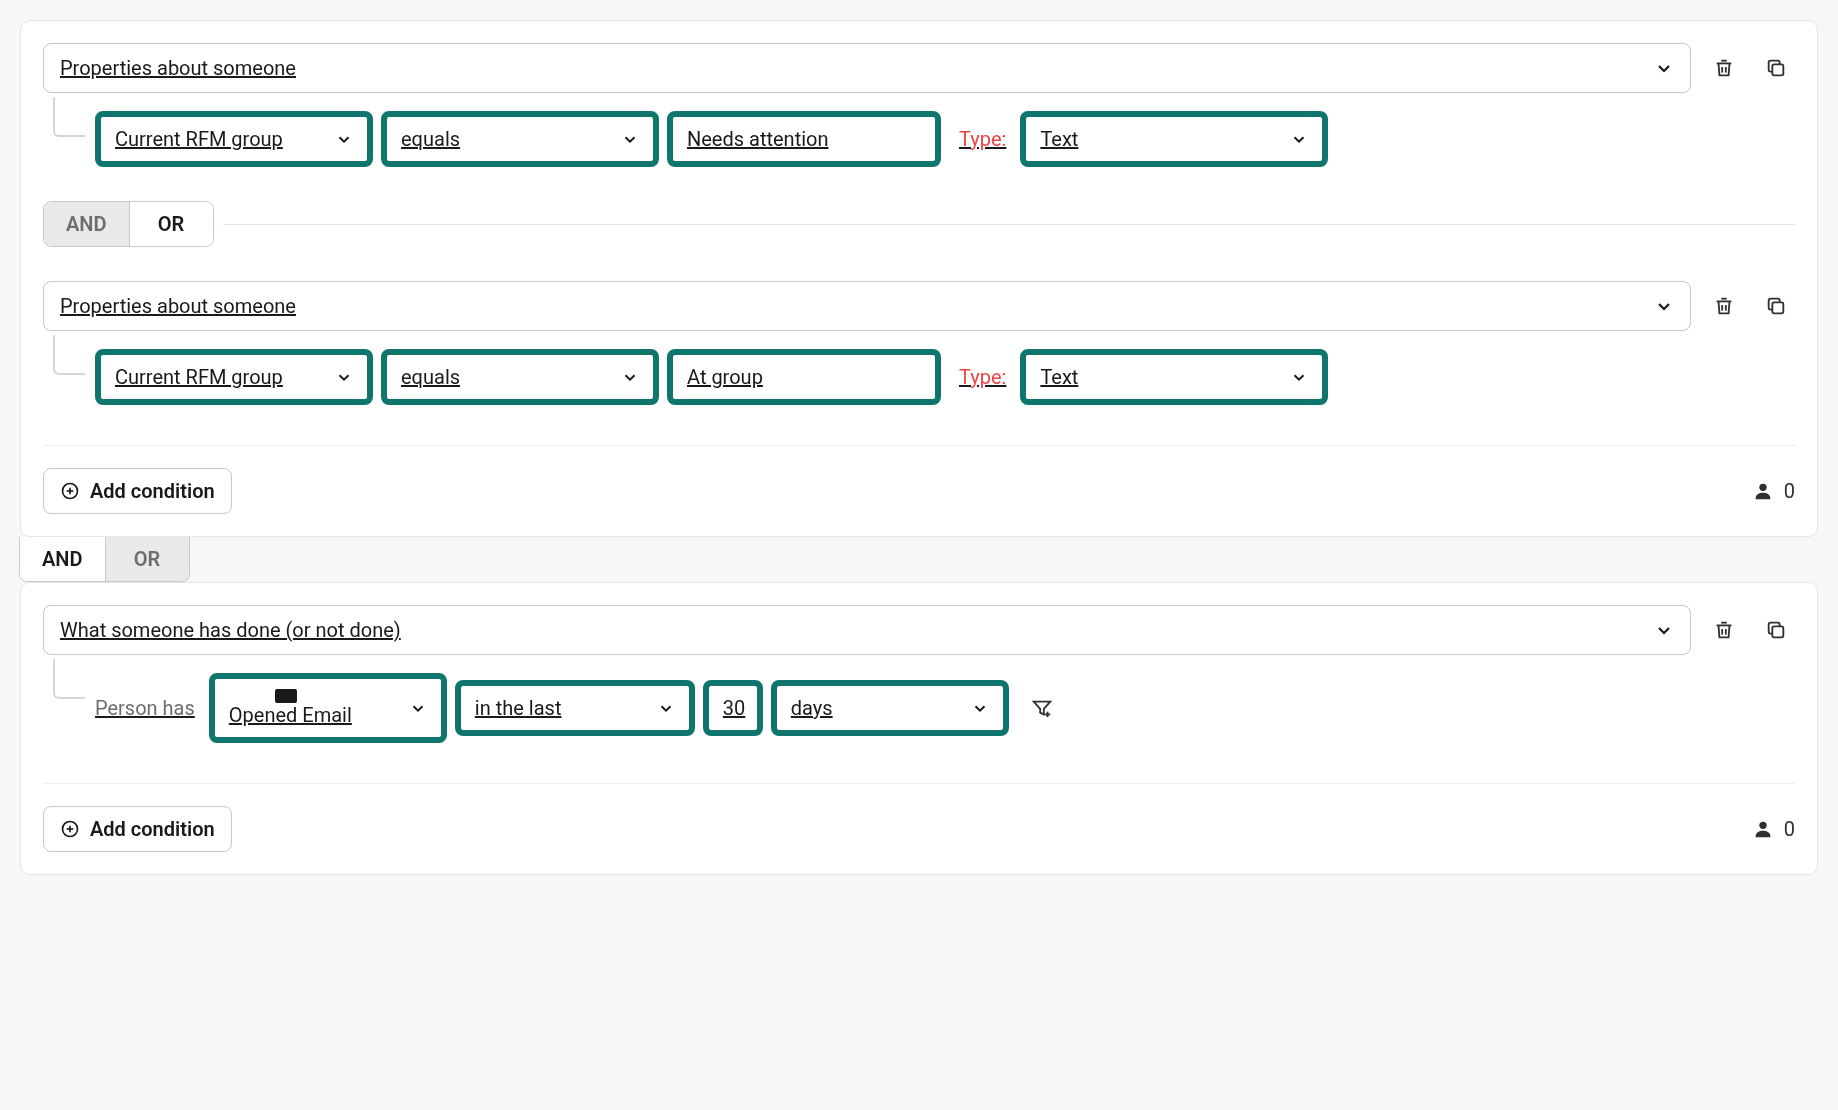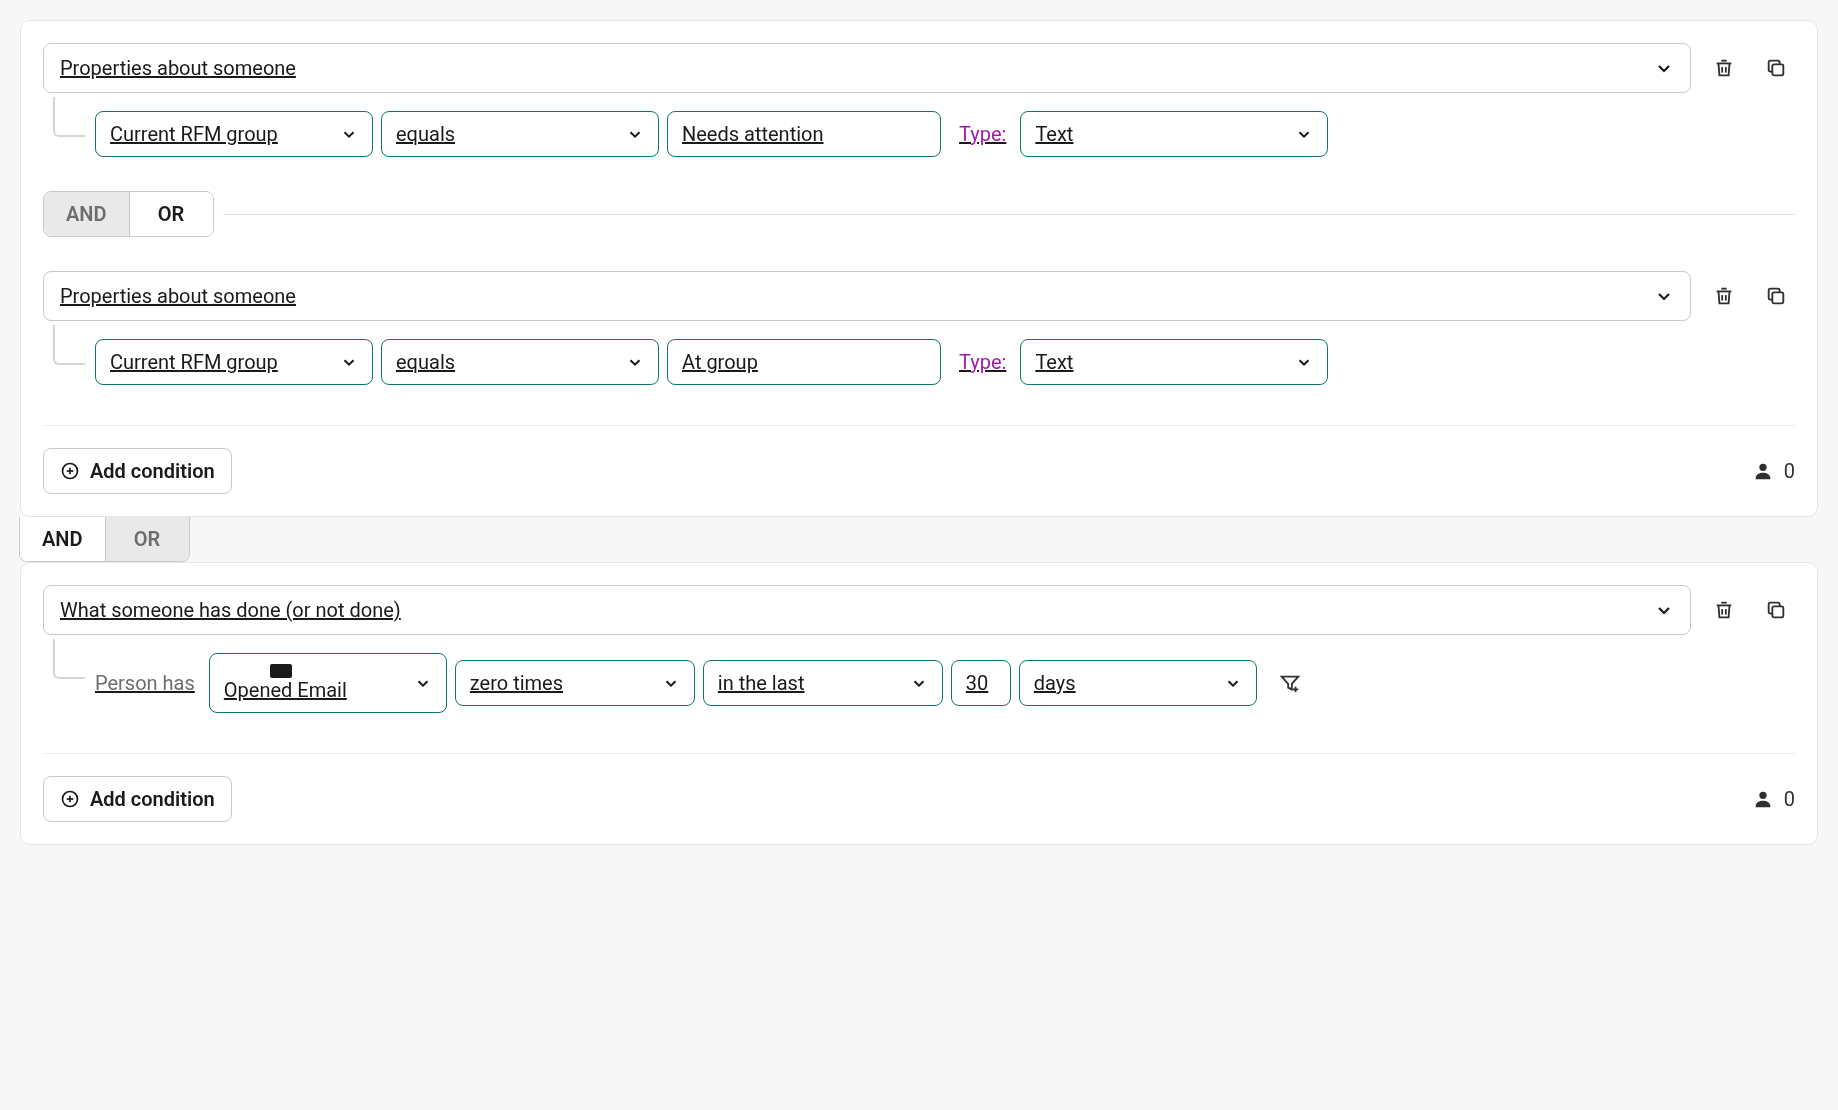--- a/index.html
+++ b/index.html
@@ -69,40 +69,40 @@
     width: 30px;
     height: 38px;
     border-left: 2px solid #d5d5d5;
     border-bottom: 2px solid #d5d5d5;
     border-bottom-left-radius: 6px;
   }
   .select-box, .input-box {
     display: flex;
     align-items: center;
     justify-content: space-between;
-    border: 1px solid #0f766e;
+    border: 6px solid #0f766e;
     border-radius: 8px;
     padding: 10px 14px;
     background: #fff;
     cursor: pointer;
     min-height: 46px;
   }
   .select-box { gap: 40px; }
   .input-box { cursor: text; }
   .w-field  { width: 278px; }
   .w-op     { width: 278px; }
   .w-value  { width: 274px; }
   .w-type   { width: 308px; }
   .w-event  { width: 238px; }
   .w-times  { width: 240px; }
   .w-range  { width: 240px; }
   .w-num    { width: 60px; justify-content: flex-start; }
   .w-unit   { width: 238px; }
   .inline-label {
-    color: #a21caf;
+    color: #ef4444;
     margin: 0 6px 0 10px;
   }
   .group-footer {
     display: flex;
     justify-content: space-between;
     align-items: center;
     border-top: 1px solid #ededed;
     margin-top: 40px;
     padding-top: 22px;
   }
@@ -365,28 +365,20 @@
           <span style="display:flex;align-items:center;flex-direction:column;">
             <span class="ev-icon"></span>
             <span>Opened Email</span>
           </span>
           <span>
               <svg width="18" height="18" viewBox="0 0 20 20" fill="none" stroke="currentColor" stroke-width="2.2">
                 <polyline points="5 8 10 13 15 8"></polyline>
               </svg>
             </span>
         </div>
-        <div class="select-box w-times">
-          <span>zero times</span>
-          <span>
-              <svg width="18" height="18" viewBox="0 0 20 20" fill="none" stroke="currentColor" stroke-width="2.2">
-                <polyline points="5 8 10 13 15 8"></polyline>
-              </svg>
-            </span>
-        </div>
         <div class="select-box w-range">
           <span>in the last</span>
           <span>
               <svg width="18" height="18" viewBox="0 0 20 20" fill="none" stroke="currentColor" stroke-width="2.2">
                 <polyline points="5 8 10 13 15 8"></polyline>
               </svg>
             </span>
         </div>
         <div class="input-box w-num">
           <span>30</span>

